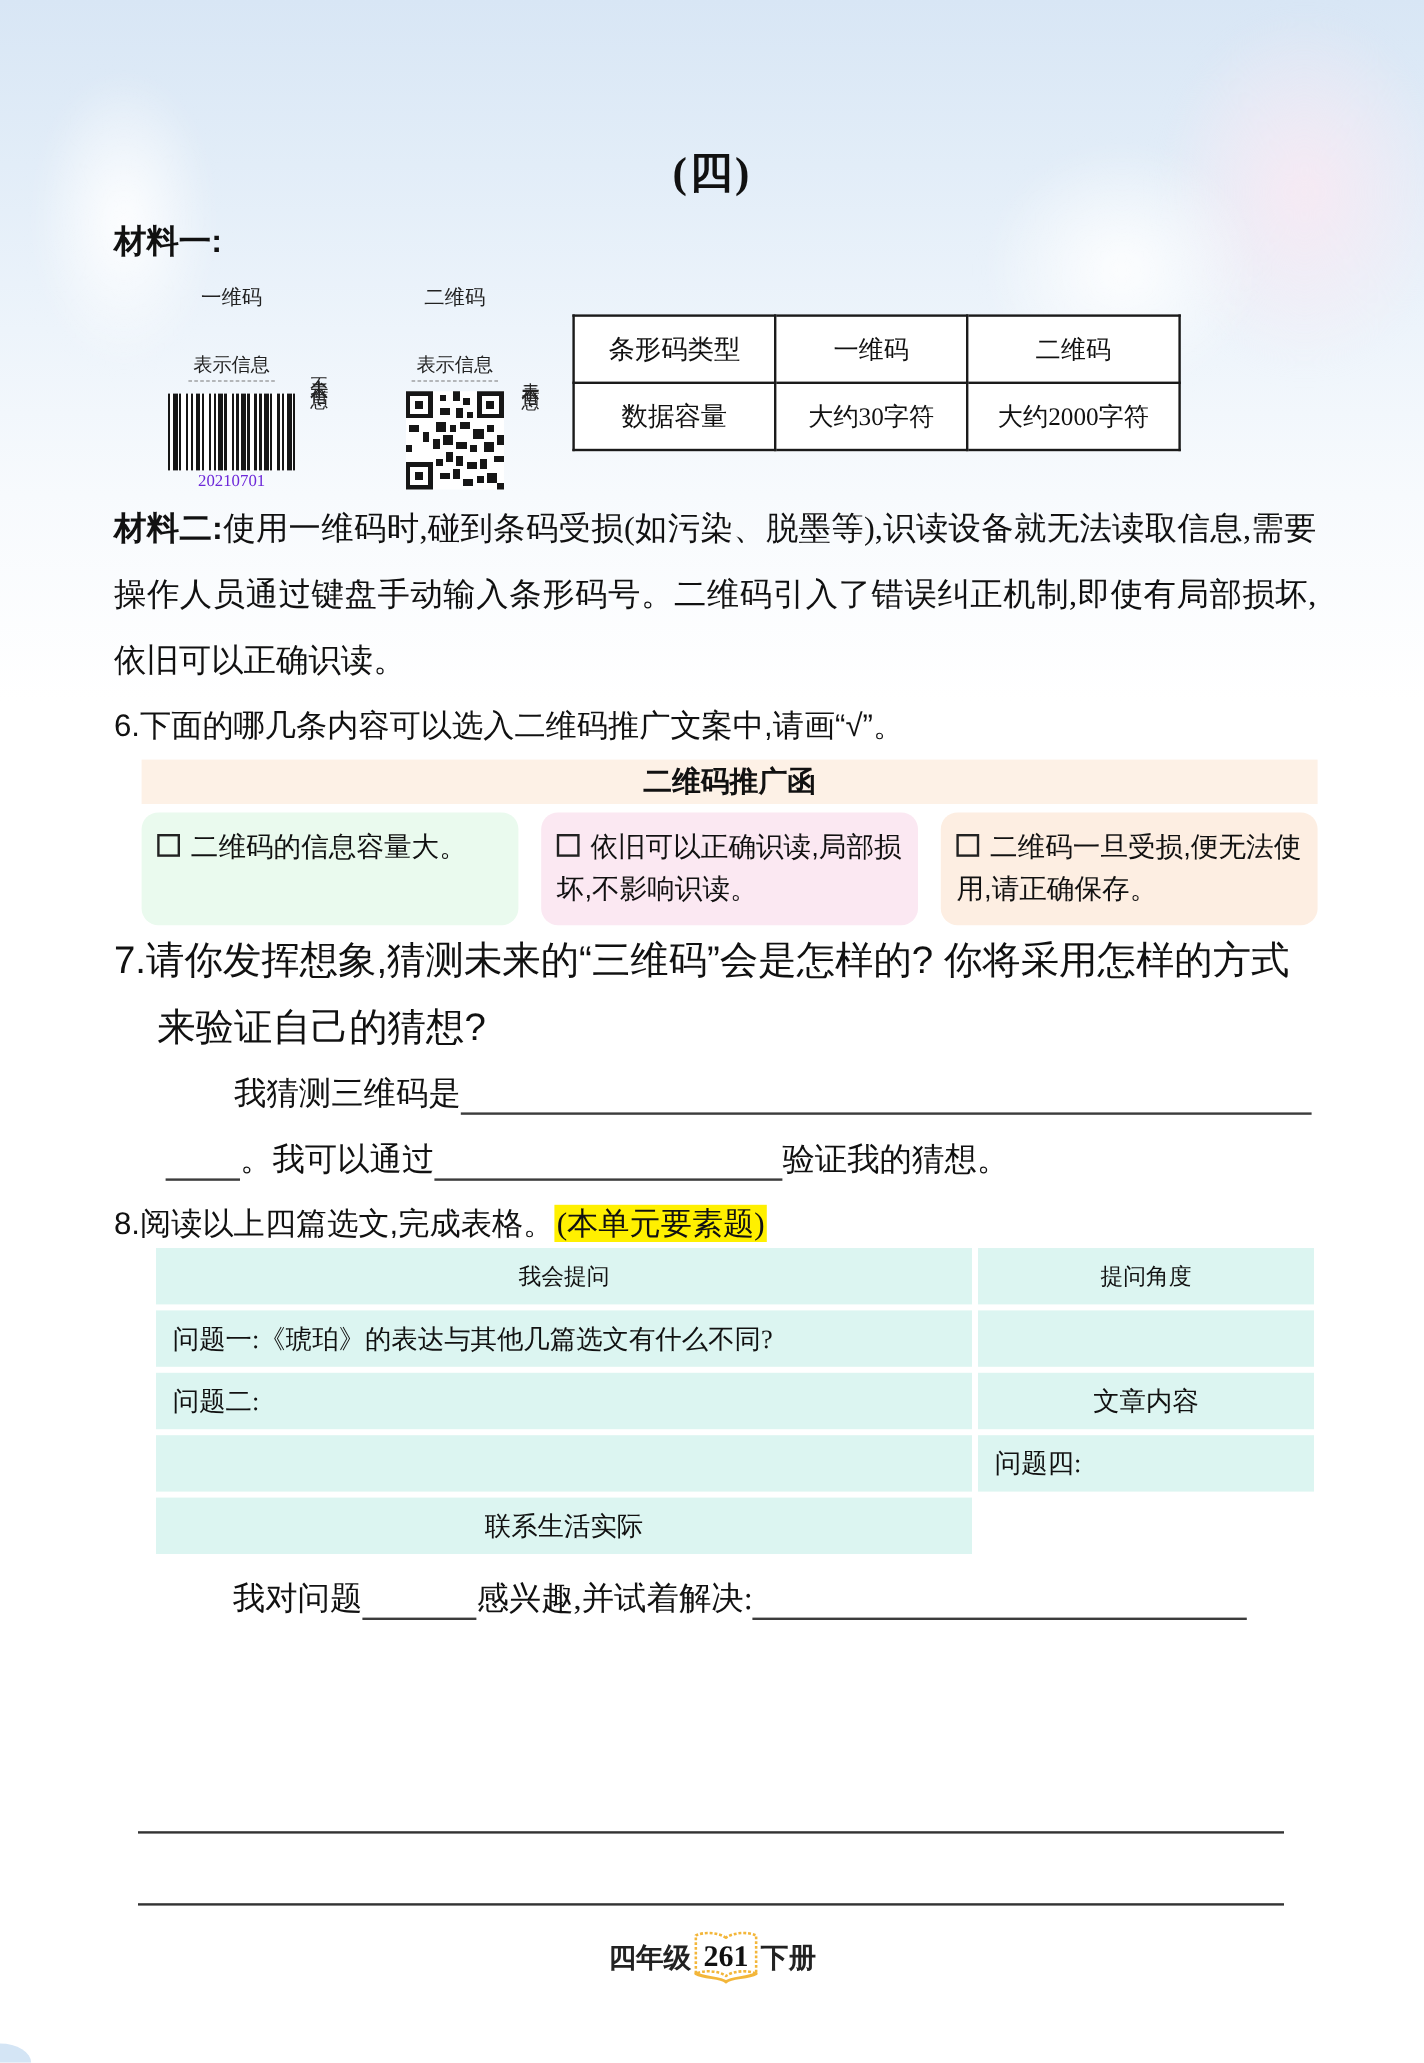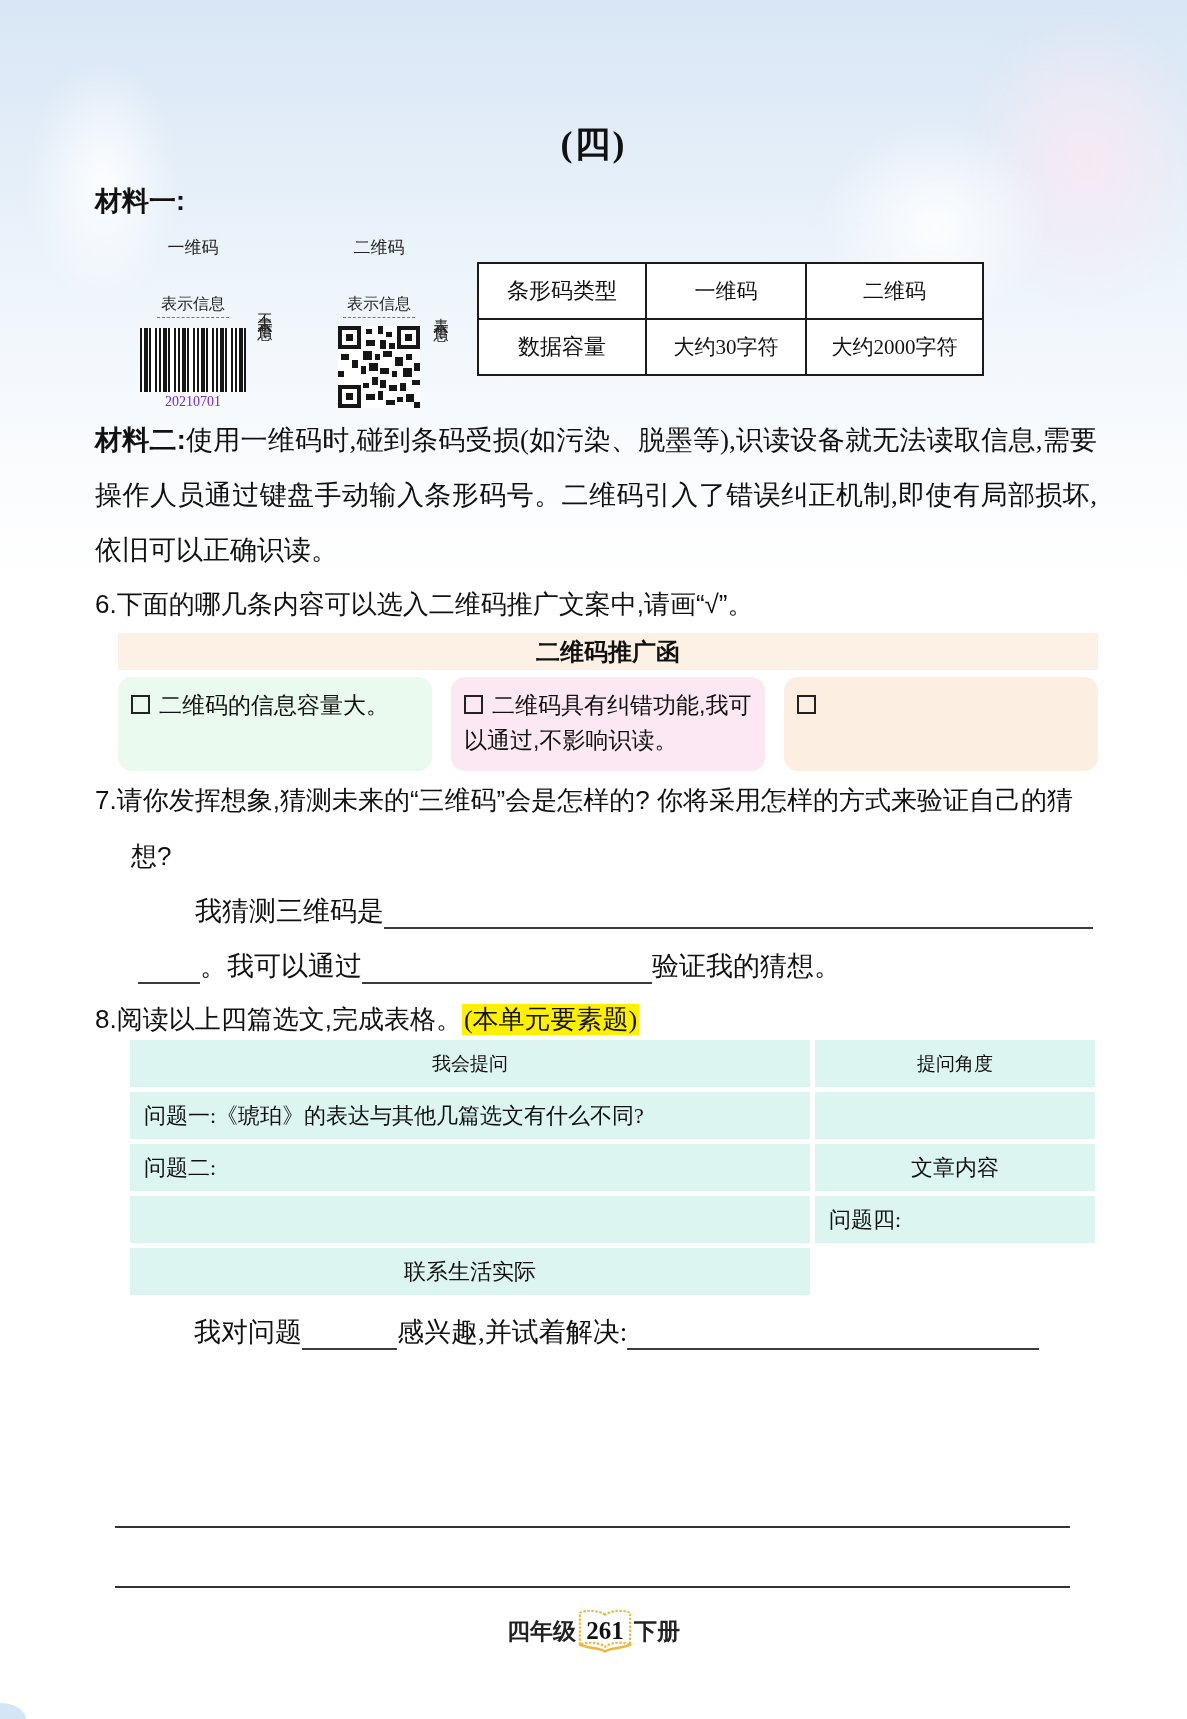--- a/index.html
+++ b/index.html
@@ -62,21 +62,21 @@
                 font-weight:bold; font-size:24px; }
   .cards { display:flex; gap:19px; margin-top:7px; }
   .card { flex:1 1 0; border-radius:14px; padding:11px 13px 13px; font-size:23px; line-height:35px; min-height:78px; }
   .card.green { background:#eafaee; }
   .card.pink  { background:#fbe8f2; }
   .card.peach { background:#fdeee2; }
   .cbx { display:inline-block; width:19px; height:19px; border:2px solid #222; background:transparent;
          margin-right:9px; vertical-align:-1px; }
 
   
-  .q7 { left:95px; top:772px; width:1008px; font-size:26px; line-height:56px;
+  .q7 { left:95px; top:772px; width:1008px; font-size:32px; line-height:56px;
         padding-left:36px; text-indent:-36px; }
   .fillrow { display:flex; align-items:flex-end; font-family:"Liberation Serif", serif; font-size:27px; }
   .fill1 { left:195px; top:893px; width:898px; }
   .fill2 { left:138px; top:948px; }
   .blank { border-bottom:2px solid #3c3c3c; height:36px; }
   .blank.grow { flex:1 1 auto; }
   .bw62  { width:62px; }  .bw290 { width:290px; }
   .bw95  { width:95px; }  .bw412 { width:412px; }
 
   
@@ -193,24 +193,24 @@
 
 <p class="abs q6">6.下面的哪几条内容可以选入二维码推广文案中,请画“√”。</p>
 
 <div class="abs promo">
   <div class="promo-head">二维码推广函</div>
   <div class="cards">
     <div class="card green">
       <span class="cbx"></span><span>二维码的信息容量大。</span>
     </div>
     <div class="card pink">
-      <span class="cbx"></span><span>二维码具有纠错功能,我可以通过,不影响识读。</span>
+      <span class="cbx"></span><span>依旧可以正确识读,局部损坏,不影响识读。</span>
     </div>
     <div class="card peach">
-      <span class="cbx"></span>
+      <span class="cbx"></span><span>二维码一旦受损,便无法使用,请正确保存。</span>
     </div>
   </div>
 </div>
 
 <p class="abs q7">7.请你发挥想象,猜测未来的“三维码”会是怎样的? 你将采用怎样的方式来验证自己的猜想?</p>
 
 <div class="abs fillrow fill1">
   <span>我猜测三维码是</span>
   <span class="blank grow"></span>
 </div>

